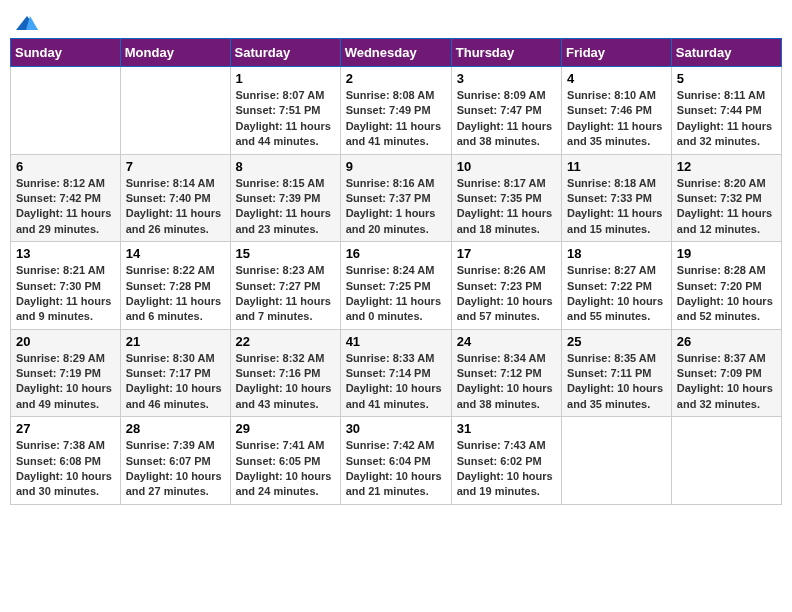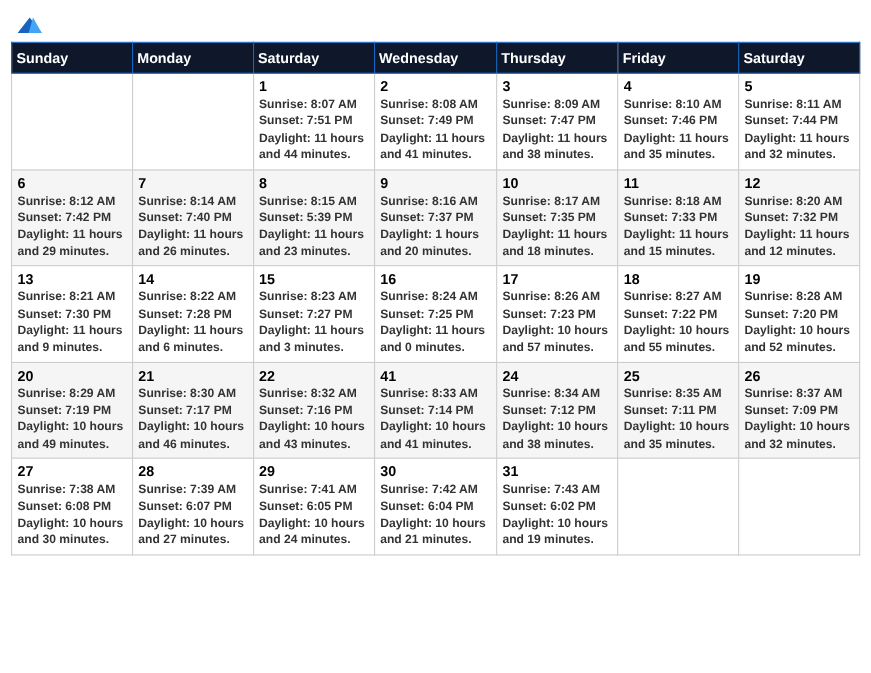--- a/index.html
+++ b/index.html
@@ -43,21 +43,21 @@
     .location-title {
       font-size: 16px;
       color: #555;
     }
     .calendar {
       width: 100%;
       border-collapse: collapse;
       font-size: 11px;
     }
     .calendar th {
-      background: #0f172a;
+      background: #701a75;
       color: #fff;
       padding: 6px 4px;
       text-align: left;
       font-size: 13px;
       font-weight: bold;
       border: 1px solid #1565C0;
     }
     .calendar td {
       border: 1px solid #ccc;
       vertical-align: top;
@@ -177,21 +177,21 @@
 <div class="day-info">
   <span>Sunrise: 8:14 AM</span><br>
   <span>Sunset: 7:40 PM</span><br>
   <span>Daylight: 11 hours and 26 minutes.</span>
 </div>
         </td>
         <td>
           <span class="day-num">8</span>
 <div class="day-info">
   <span>Sunrise: 8:15 AM</span><br>
-  <span>Sunset: 5:39 PM</span><br>
+  <span>Sunset: 7:39 PM</span><br>
   <span>Daylight: 11 hours and 23 minutes.</span>
 </div>
         </td>
         <td>
           <span class="day-num">9</span>
 <div class="day-info">
   <span>Sunrise: 8:16 AM</span><br>
   <span>Sunset: 7:37 PM</span><br>
   <span>Daylight: 1 hours and 20 minutes.</span>
 </div>
@@ -236,21 +236,21 @@
   <span>Sunrise: 8:22 AM</span><br>
   <span>Sunset: 7:28 PM</span><br>
   <span>Daylight: 11 hours and 6 minutes.</span>
 </div>
         </td>
         <td>
           <span class="day-num">15</span>
 <div class="day-info">
   <span>Sunrise: 8:23 AM</span><br>
   <span>Sunset: 7:27 PM</span><br>
-  <span>Daylight: 11 hours and 3 minutes.</span>
+  <span>Daylight: 11 hours and 7 minutes.</span>
 </div>
         </td>
         <td>
           <span class="day-num">16</span>
 <div class="day-info">
   <span>Sunrise: 8:24 AM</span><br>
   <span>Sunset: 7:25 PM</span><br>
   <span>Daylight: 11 hours and 0 minutes.</span>
 </div>
         </td>

